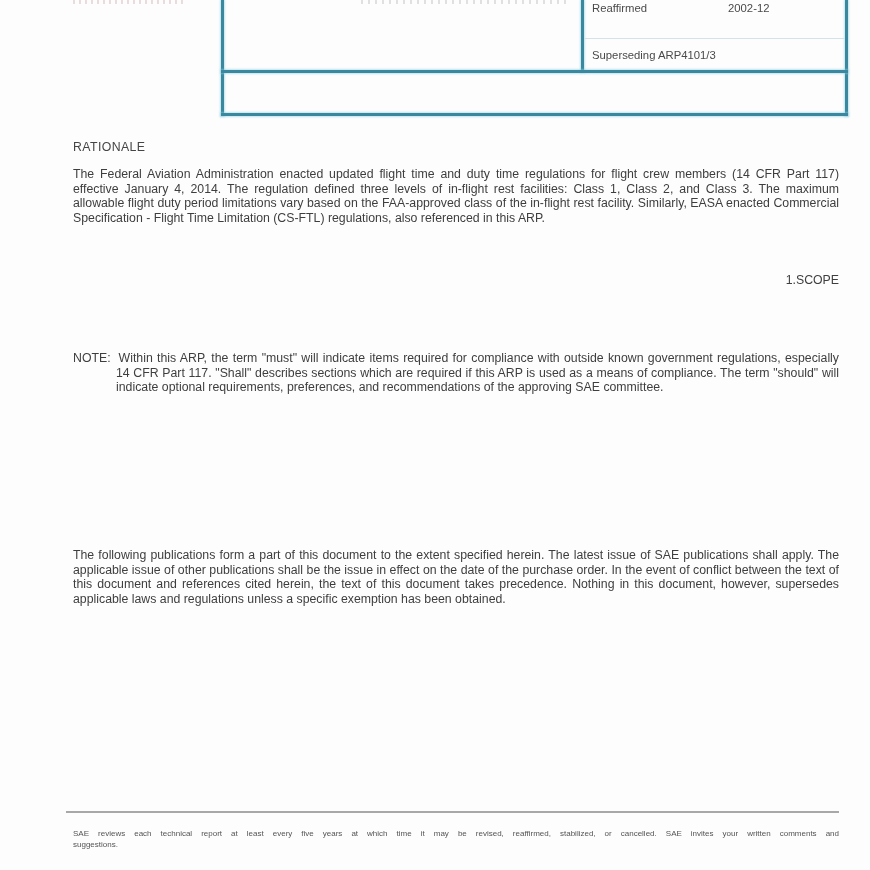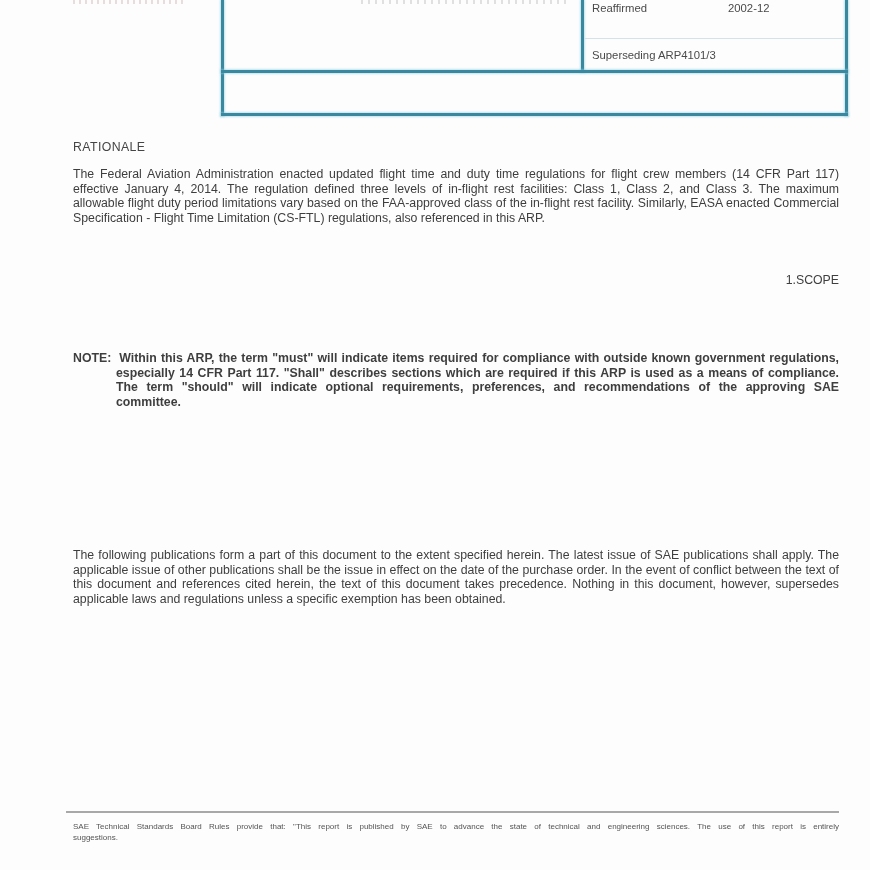--- a/index.html
+++ b/index.html
@@ -48,21 +48,21 @@
   .num{display:inline-block;}
   .w20{width:20px;}
   .w28{width:28px;}
   .note-para{padding-left:43px;text-indent:-43px;box-sizing:border-box;width:766px;}
   .note-lbl{margin-right:8px;}
 
   .pos-rationale-h{top:140px;}
   .pos-rationale-b{top:167px;}
   .pos-scope-h{top:273px;}
   .pos-scope-b{top:297px;}
-  .pos-note{top:351px;font-weight:bold;}
+  .pos-note{top:351px;}
   .pos-bracket{top:434px;}
   .pos-ref-h{top:486px;}
   .pos-ref-sub{top:518px;}
   .pos-ref-b{top:548px;}
 
   
   .footer-rule{position:absolute;left:50px;top:811px;width:773px;height:2px;background:#a8a8a8;}
   .footer{position:absolute;left:57px;top:821px;width:766px;font-size:8px;line-height:11px;color:#545454;}
   .f-line{white-space:normal;}
   .f-just{text-align:justify;text-align-last:justify;}
@@ -101,17 +101,17 @@
 
   <div class="para note-para pos-note">
     <span class="note-lbl">NOTE:</span><span>Within this ARP, the term "must" will indicate items required for compliance with outside known government regulations, especially 14 CFR Part 117. "Shall" describes sections which are required if this ARP is used as a means of compliance. The term "should" will indicate optional requirements, preferences, and recommendations of the approving SAE committee.</span>
   </div>
 
 
   <div class="para pos-ref-b">The following publications form a part of this document to the extent specified herein. The latest issue of SAE publications shall apply. The applicable issue of other publications shall be the issue in effect on the date of the purchase order. In the event of conflict between the text of this document and references cited herein, the text of this document takes precedence. Nothing in this document, however, supersedes applicable laws and regulations unless a specific exemption has been obtained.</div>
 
   <div class="footer-rule"></div>
   <div class="footer">
-    <div class="f-line f-just">SAE Technical Standards Board Rules provide that: "This report is published by SAE to advance the state of technical and engineering sciences. The use of this report is entirely</div>
+    <div class="f-line f-just f-gap">SAE reviews each technical report at least every five years at which time it may be revised, reaffirmed, stabilized, or cancelled. SAE invites your written comments and</div>
     <div class="f-line">suggestions.</div>
   </div>
 
 </div>
 
 </body></html>

